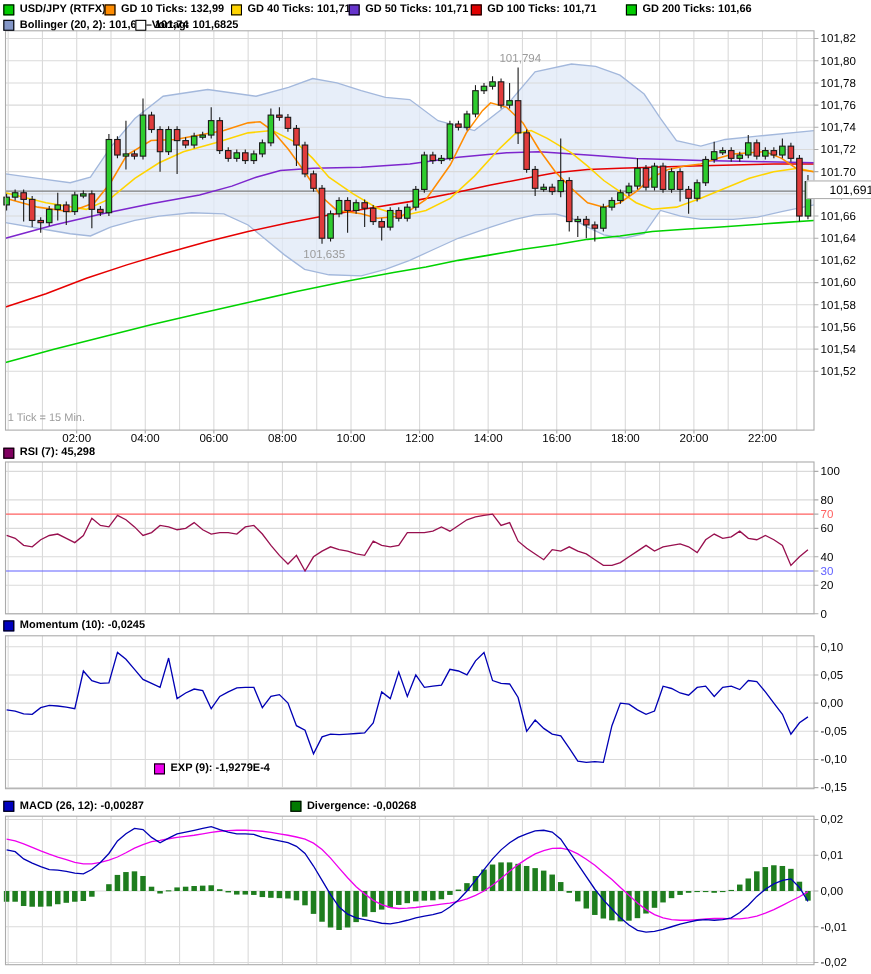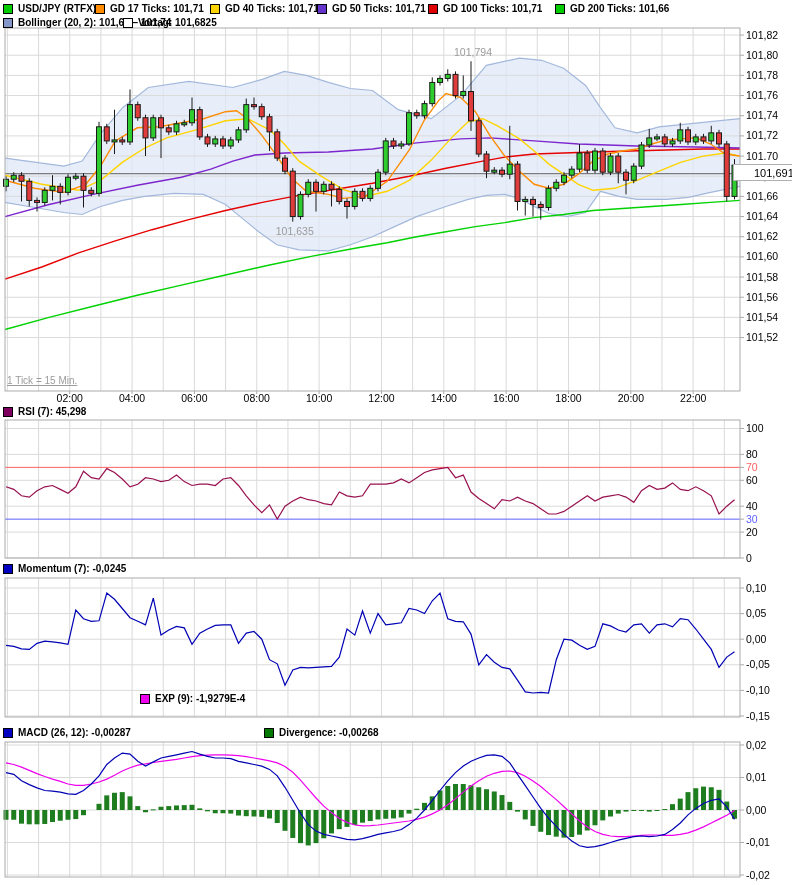--- a/index.html
+++ b/index.html
@@ -5,21 +5,21 @@
   html,body{margin:0;padding:0;background:#fff;}
   #app{position:relative;width:792px;height:885px;background:#fff;overflow:hidden;
        font-family:"Liberation Sans",sans-serif;}
   #charts{position:absolute;left:0;top:0;}
   .legend-item{position:absolute;display:flex;align-items:center;white-space:nowrap;
        font:bold 10px "Liberation Sans",sans-serif;color:#000;height:11px;}
   .legend-item .sq{width:8px;height:8px;border:1px solid #000;display:inline-block;margin-right:5px;flex:none;}
   .callout{position:absolute;display:flex;align-items:center;background:#fff;border:1px solid #b0b0b0;
        font:11px "Liberation Sans",sans-serif;color:#000;padding:0 2px 0 20px;height:15px;}
   .callout .arr{color:#b8b8b8;font-size:12px;line-height:10px;margin-left:2px;}
-  .footnote{position:absolute;font:10px "Liberation Sans",sans-serif;color:#9b9b9b;text-decoration:underline;}
+  .footnote{position:absolute;font:10px "Liberation Sans",sans-serif;color:#9b9b9b;}
 </style>
 </head>
 <body>
 
 <div id="app">
   <svg id="charts" width="792" height="885">
       <g>
         <line x1="7.4" y1="28" x2="7.4" y2="391" stroke="#dadada" stroke-width="1"></line>
         <line x1="38.57" y1="28" x2="38.57" y2="391" stroke="#dadada" stroke-width="1"></line>
         <line x1="69.74000000000001" y1="28" x2="69.74000000000001" y2="391" stroke="#dadada" stroke-width="1"></line>
@@ -559,35 +559,35 @@
       <text x="746" y="878.5" fill="#000000" text-anchor="start" font-size="10.5" font-family="&quot;Liberation Sans&quot;,sans-serif">-0,02</text>
     </svg>
 
   <div>
     <span class="legend-item" style="left:3px;top:3px">
         <i class="sq" style="background: rgb(0, 204, 0);"></i>
         <span>USD/JPY (RTFX)</span>
       </span>
     <span class="legend-item" style="left:95px;top:3px">
         <i class="sq" style="background: rgb(255, 140, 0);"></i>
-        <span>GD 17 Ticks: 101,71</span>
+        <span>GD 10 Ticks: 132,99</span>
       </span>
     <span class="legend-item" style="left:210px;top:3px">
         <i class="sq" style="background: rgb(255, 212, 0);"></i>
         <span>GD 40 Ticks: 101,71</span>
       </span>
     <span class="legend-item" style="left:317px;top:3px">
         <i class="sq" style="background: rgb(102, 51, 204);"></i>
         <span>GD 50 Ticks: 101,71</span>
       </span>
     <span class="legend-item" style="left:428px;top:3px">
         <i class="sq" style="background: rgb(224, 0, 0);"></i>
         <span>GD 100 Ticks: 101,71</span>
       </span>
-    <span class="legend-item" style="left:555px;top:3px">
+    <span class="legend-item" style="left:569px;top:3px">
         <i class="sq" style="background: rgb(0, 204, 0);"></i>
         <span>GD 200 Ticks: 101,66</span>
       </span>
   </div>
 
   <div>
     <span class="legend-item" style="left:3px;top:17px">
         <i class="sq" style="background: rgb(132, 151, 200);"></i>
         <span>Bollinger (20, 2): 101,67 – 101,74</span>
       </span>
@@ -596,21 +596,21 @@
         <span>Vortag: 101,6825</span>
       </span>
   </div>
 
   <span class="legend-item" style="left:3px;top:406px">
       <i class="sq" style="background: rgb(128, 0, 96);"></i>
       <span>RSI (7): 45,298</span>
     </span>
   <span class="legend-item" style="left:3px;top:563px">
       <i class="sq" style="background: rgb(0, 0, 192);"></i>
-      <span>Momentum (7): -0,0245</span>
+      <span>Momentum (10): -0,0245</span>
     </span>
   <span class="legend-item" style="left:3px;top:727px">
       <i class="sq" style="background: rgb(0, 0, 192);"></i>
       <span>MACD (26, 12): -0,00287</span>
     </span>
   <span class="legend-item" style="left:140px;top:693px">
       <i class="sq" style="background: rgb(238, 0, 238);"></i>
       <span>EXP (9): -1,9279E-4</span>
     </span>
   <span class="legend-item" style="left:264px;top:727px">

